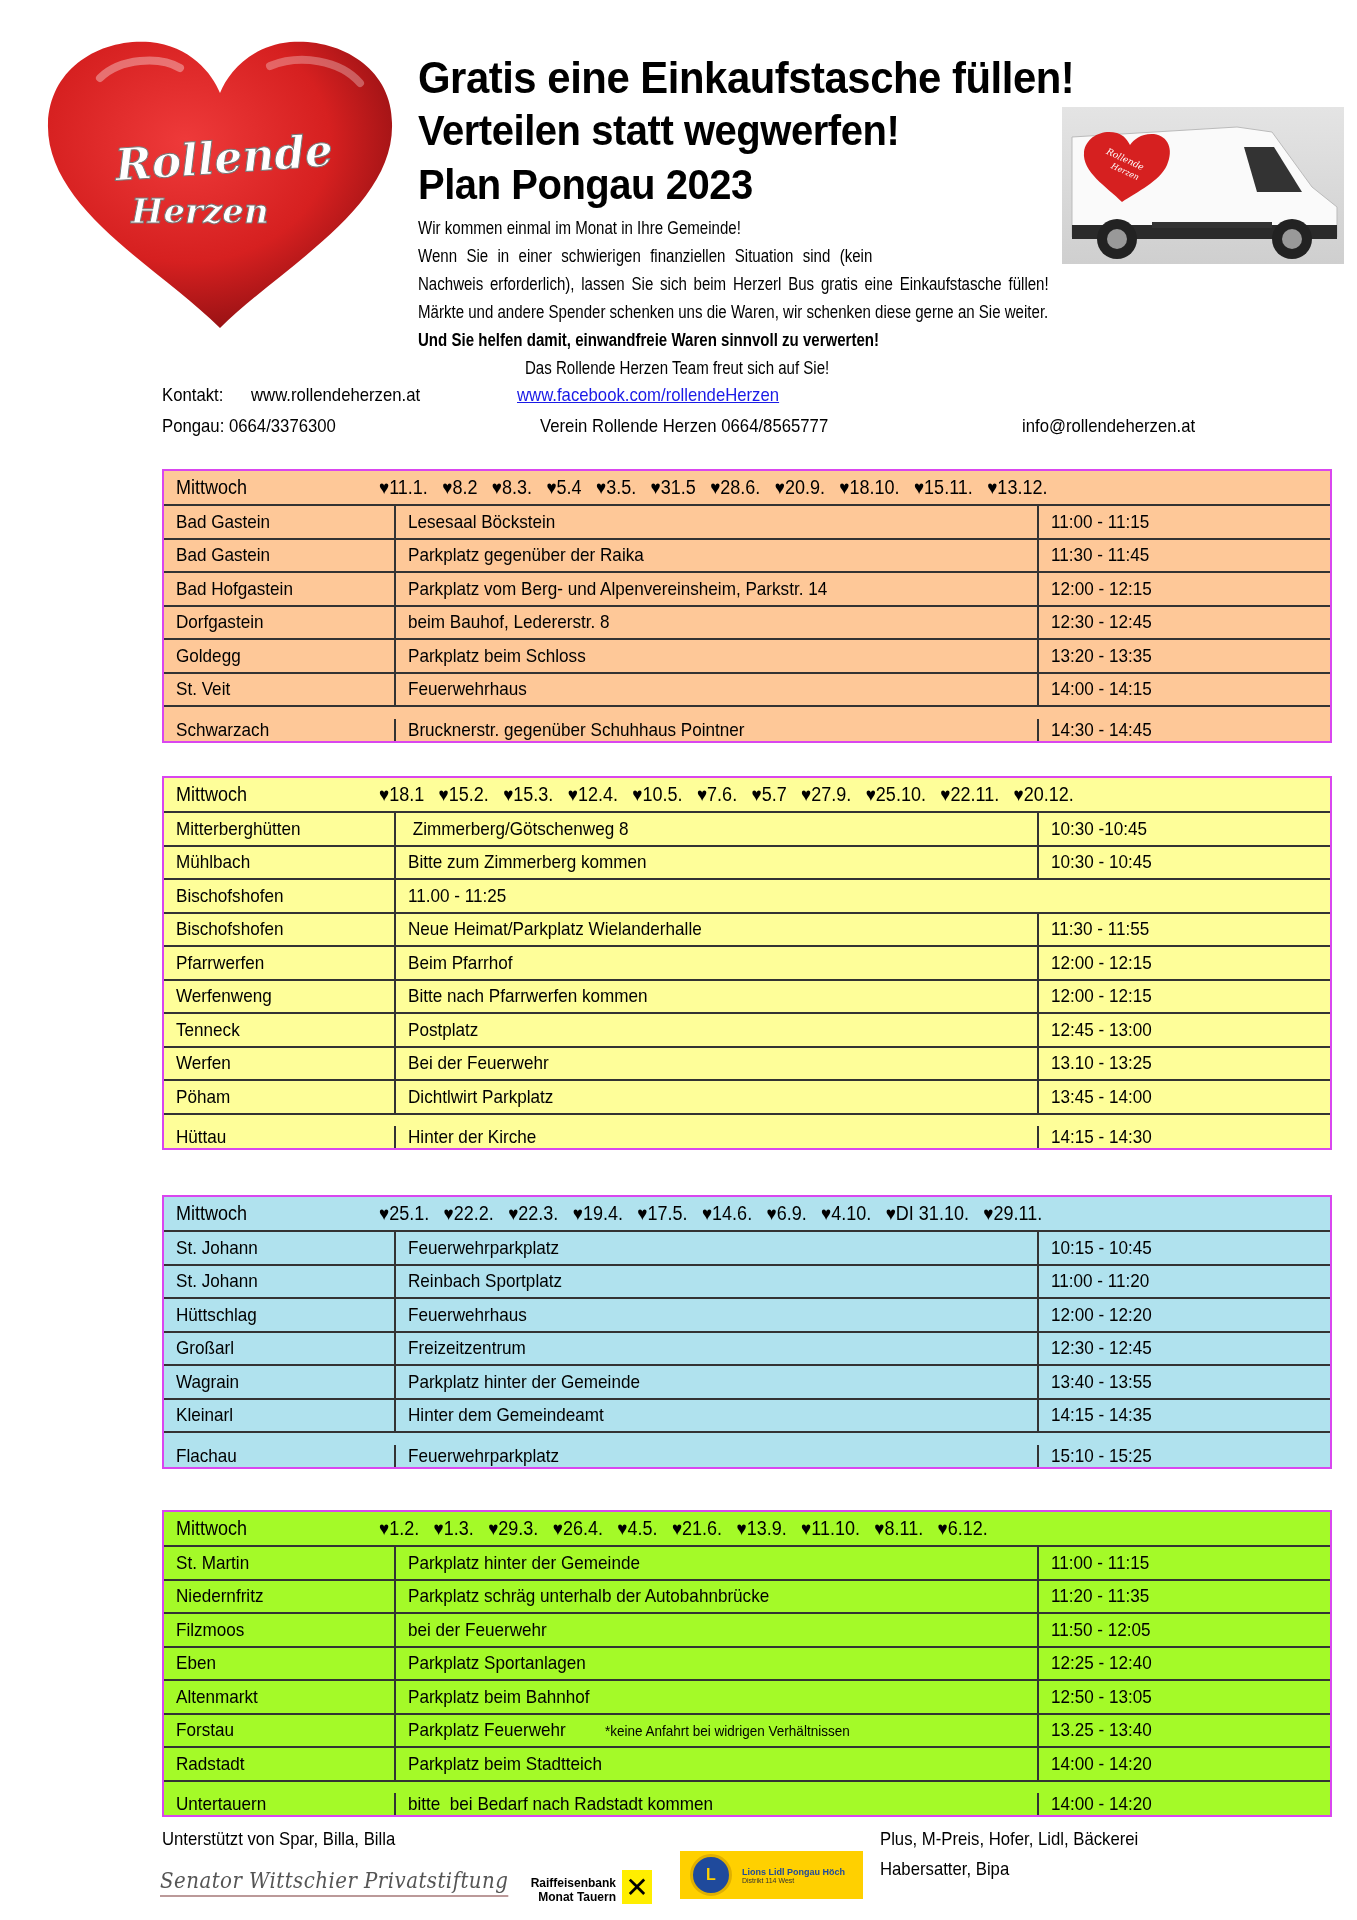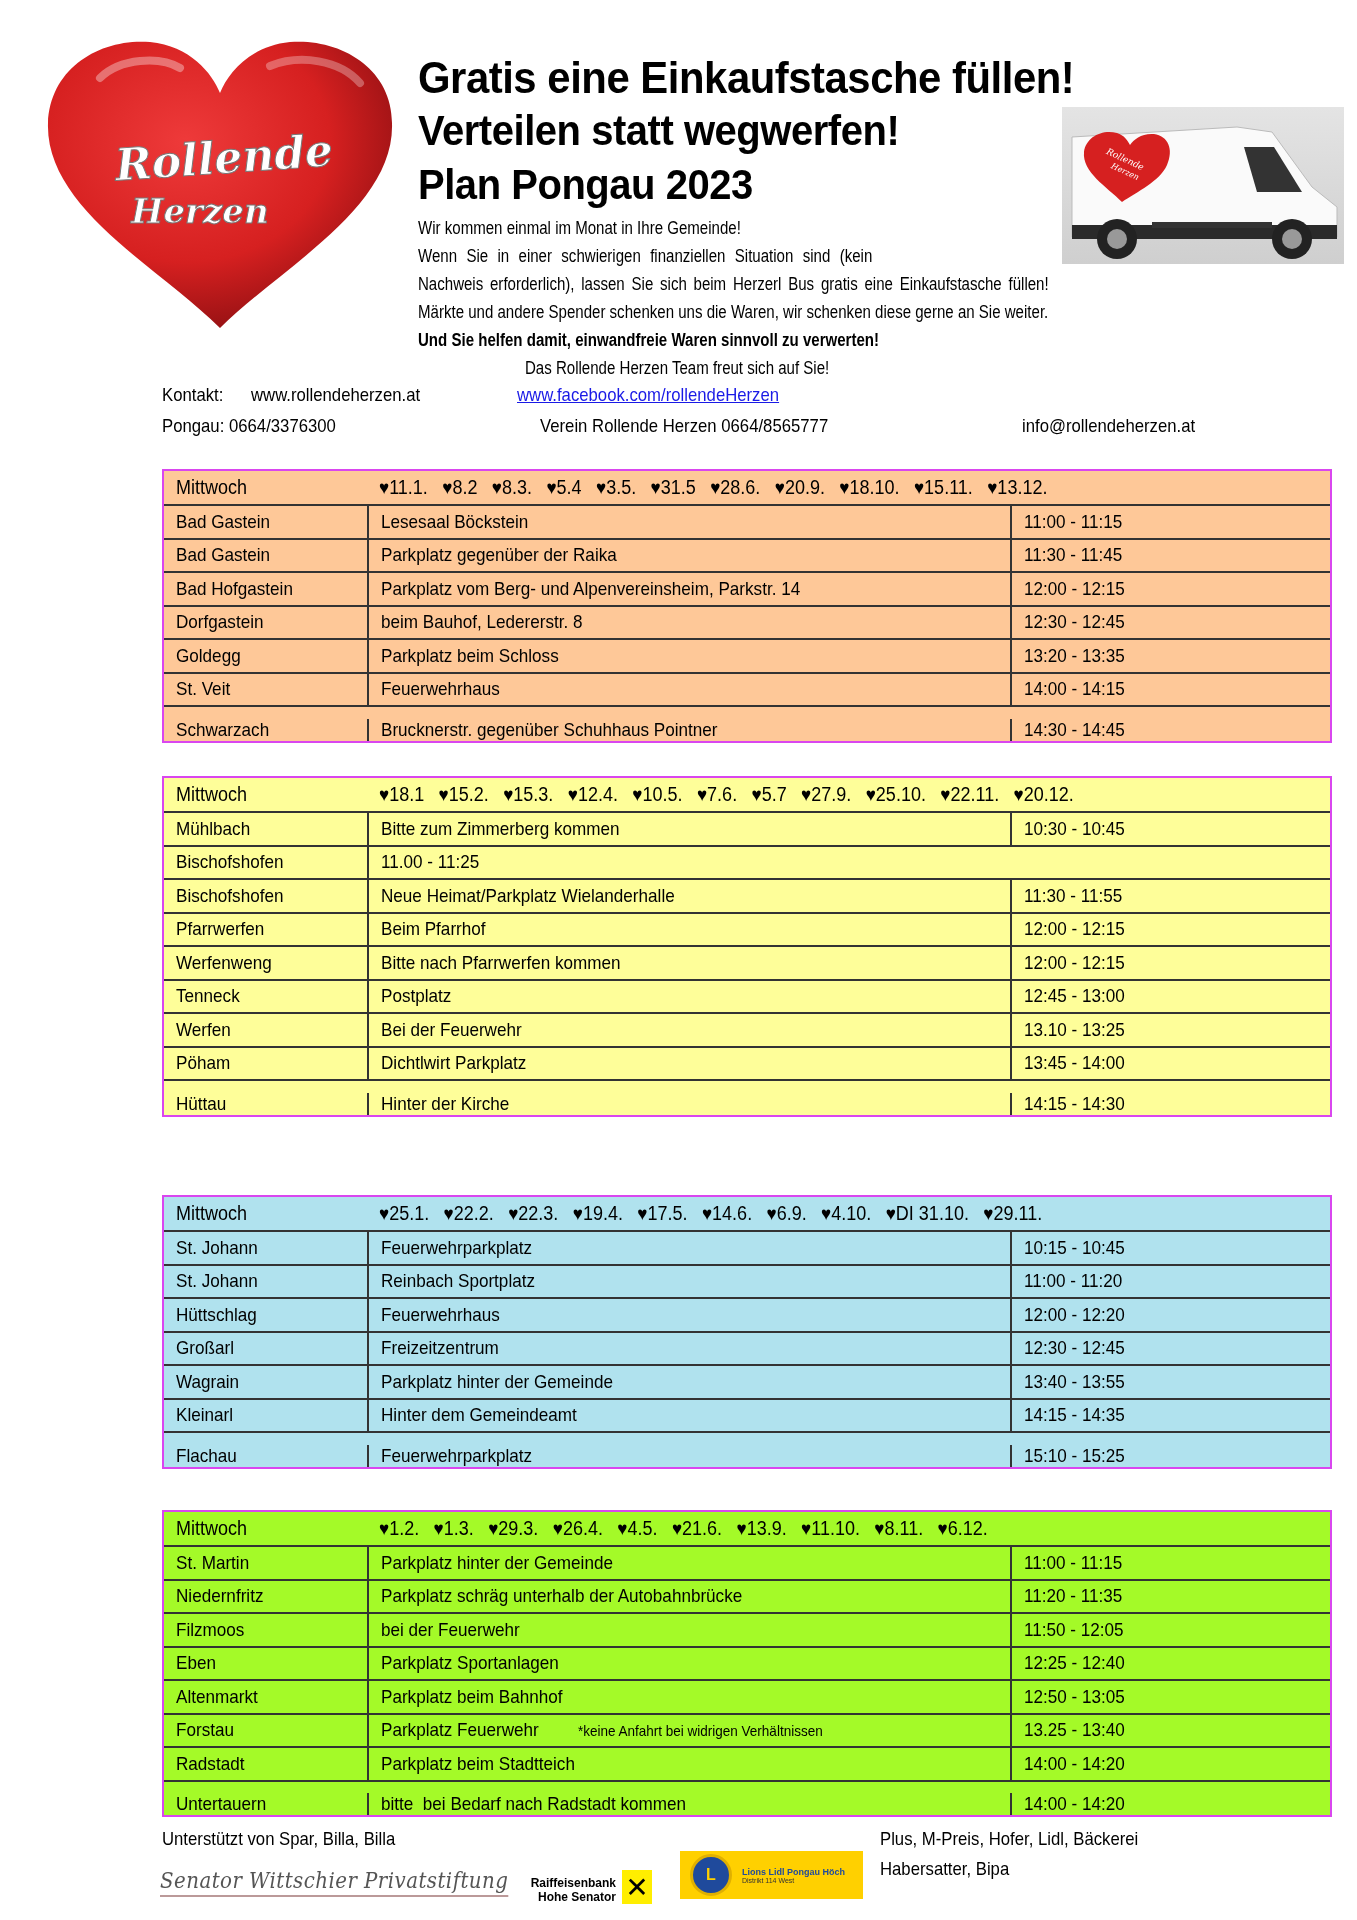--- a/index.html
+++ b/index.html
@@ -21,21 +21,21 @@
   a.fb { color: #1a1ae6; text-decoration: underline; }
   
   .sched { position: absolute; left: 162px; width: 1170px; border: 2px solid #d946ef; box-sizing: border-box; }
   .sched .hdr { height: 33px; border-bottom: 2px solid #333; display: flex; align-items: center; font-size: 20px; position: relative; }
   .sched .hdr .day { position: absolute; left: 12px; transform: scaleX(0.9); transform-origin: left; }
   .sched .hdr .dates { position: absolute; left: 215px; white-space: nowrap; display: flex; gap: 0; transform: scaleX(0.9); transform-origin: left; }
   .sched .hdr .dates span.d { margin-right: 16px; }
   .heart { font-size: 19px; }
   .sched .row { height: 33.5px; display: flex; border-bottom: 2px solid #333; box-sizing: border-box; font-size: 19px; }
   .sched .row:last-child { border-bottom: none; align-items: flex-end; }
-  .sched .c1 { width: 205px; border-right: 2px solid #333; padding-left: 12px; display: flex; align-items: center; box-sizing: border-box; white-space: nowrap; }
+  .sched .c1 { width: 232px; border-right: 2px solid #333; padding-left: 12px; display: flex; align-items: center; box-sizing: border-box; white-space: nowrap; }
   .sched .c2 { width: 643px; border-right: 2px solid #333; padding-left: 12px; display: flex; align-items: center; box-sizing: border-box; white-space: nowrap; }
   .sched .c3 { flex: 1; padding-left: 12px; display: flex; align-items: center; white-space: nowrap; }
   .sched .c1 span, .sched .c2 span.t, .sched .c3 span { display: inline-block; transform: scaleX(0.9); transform-origin: left; }
   .note { font-size: 15px; margin-left: 22px; transform: scaleX(0.9); transform-origin: left; display: inline-block; }
   
   .footer-text { font-family: "Liberation Sans", sans-serif; font-size: 19px; white-space: nowrap; transform: scaleX(0.88); transform-origin: left; }
   #senator { left: 160px; top: 1868px; font-family: "DejaVu Serif", serif; font-style: italic; font-size: 22px; color: #555; border-bottom: 2px solid #b99; padding-bottom: 2px; letter-spacing: 0.5px; transform: scaleX(0.9); transform-origin: left; }
   #raiff { left: 524px; top: 1860px; width: 140px; height: 44px; display: flex; align-items: flex-end; }
   #raiff .txt { font-family: "Liberation Sans", sans-serif; font-weight: bold; font-size: 12px; line-height: 14px; text-align: right; width: 92px; }
   #raiff .mark { width: 30px; height: 34px; background: #ffee00; margin-left: 6px; display: flex; align-items: center; justify-content: center; font-weight: bold; font-size: 28px; font-family: "DejaVu Sans", sans-serif; }
@@ -206,20 +206,31 @@
         <span class="d"><span class="heart">♥</span><span>7.6.</span></span>
         <span class="d"><span class="heart">♥</span><span>5.7</span></span>
         <span class="d"><span class="heart">♥</span><span>27.9.</span></span>
         <span class="d"><span class="heart">♥</span><span>25.10.</span></span>
         <span class="d"><span class="heart">♥</span><span>22.11.</span></span>
         <span class="d"><span class="heart">♥</span><span>20.12.</span></span>
       </span>
     </div>
     <div class="row">
       <div class="c1">
+        <span>Mitterberghütten</span>
+      </div>
+      <div class="c2">
+        <span class="t" style="white-space: pre;"> Zimmerberg/Götschenweg 8</span>
+      </div>
+      <div class="c3">
+        <span>10:30 -10:45</span>
+      </div>
+    </div>
+    <div class="row">
+      <div class="c1">
         <span>Mühlbach</span>
       </div>
       <div class="c2">
         <span class="t" style="white-space: pre;">Bitte zum Zimmerberg kommen</span>
       </div>
       <div class="c3">
         <span>10:30 - 10:45</span>
       </div>
     </div>
     <div class="row">
@@ -509,21 +520,21 @@
     </div>
   </div>
 
 <div class="abs footer-text" style="left:162px; top:1828px;">Unterstützt von Spar, Billa, Billa</div>
 <div class="abs footer-text" style="left:880px; top:1828px;">Plus, M-Preis, Hofer, Lidl, Bäckerei</div>
 <div class="abs footer-text" style="left:880px; top:1858px;">Habersatter, Bipa</div>
 <div id="senator" class="abs">Senator Wittschier Privatstiftung</div>
 <div id="raiff" class="abs">
   <div class="txt">
     <div>Raiffeisenbank</div>
-    <div>Hohe Senator</div>
+    <div>Monat Tauern</div>
   </div>
   <div class="mark">✕</div>
 </div>
 <div id="lions" class="abs">
   <div class="emblem">L</div>
   <div class="txt">
     <div class="t1">Lions Lidl Pongau Höch</div>
     <div class="t2">Distrikt 114 West</div>
   </div>
 </div>

